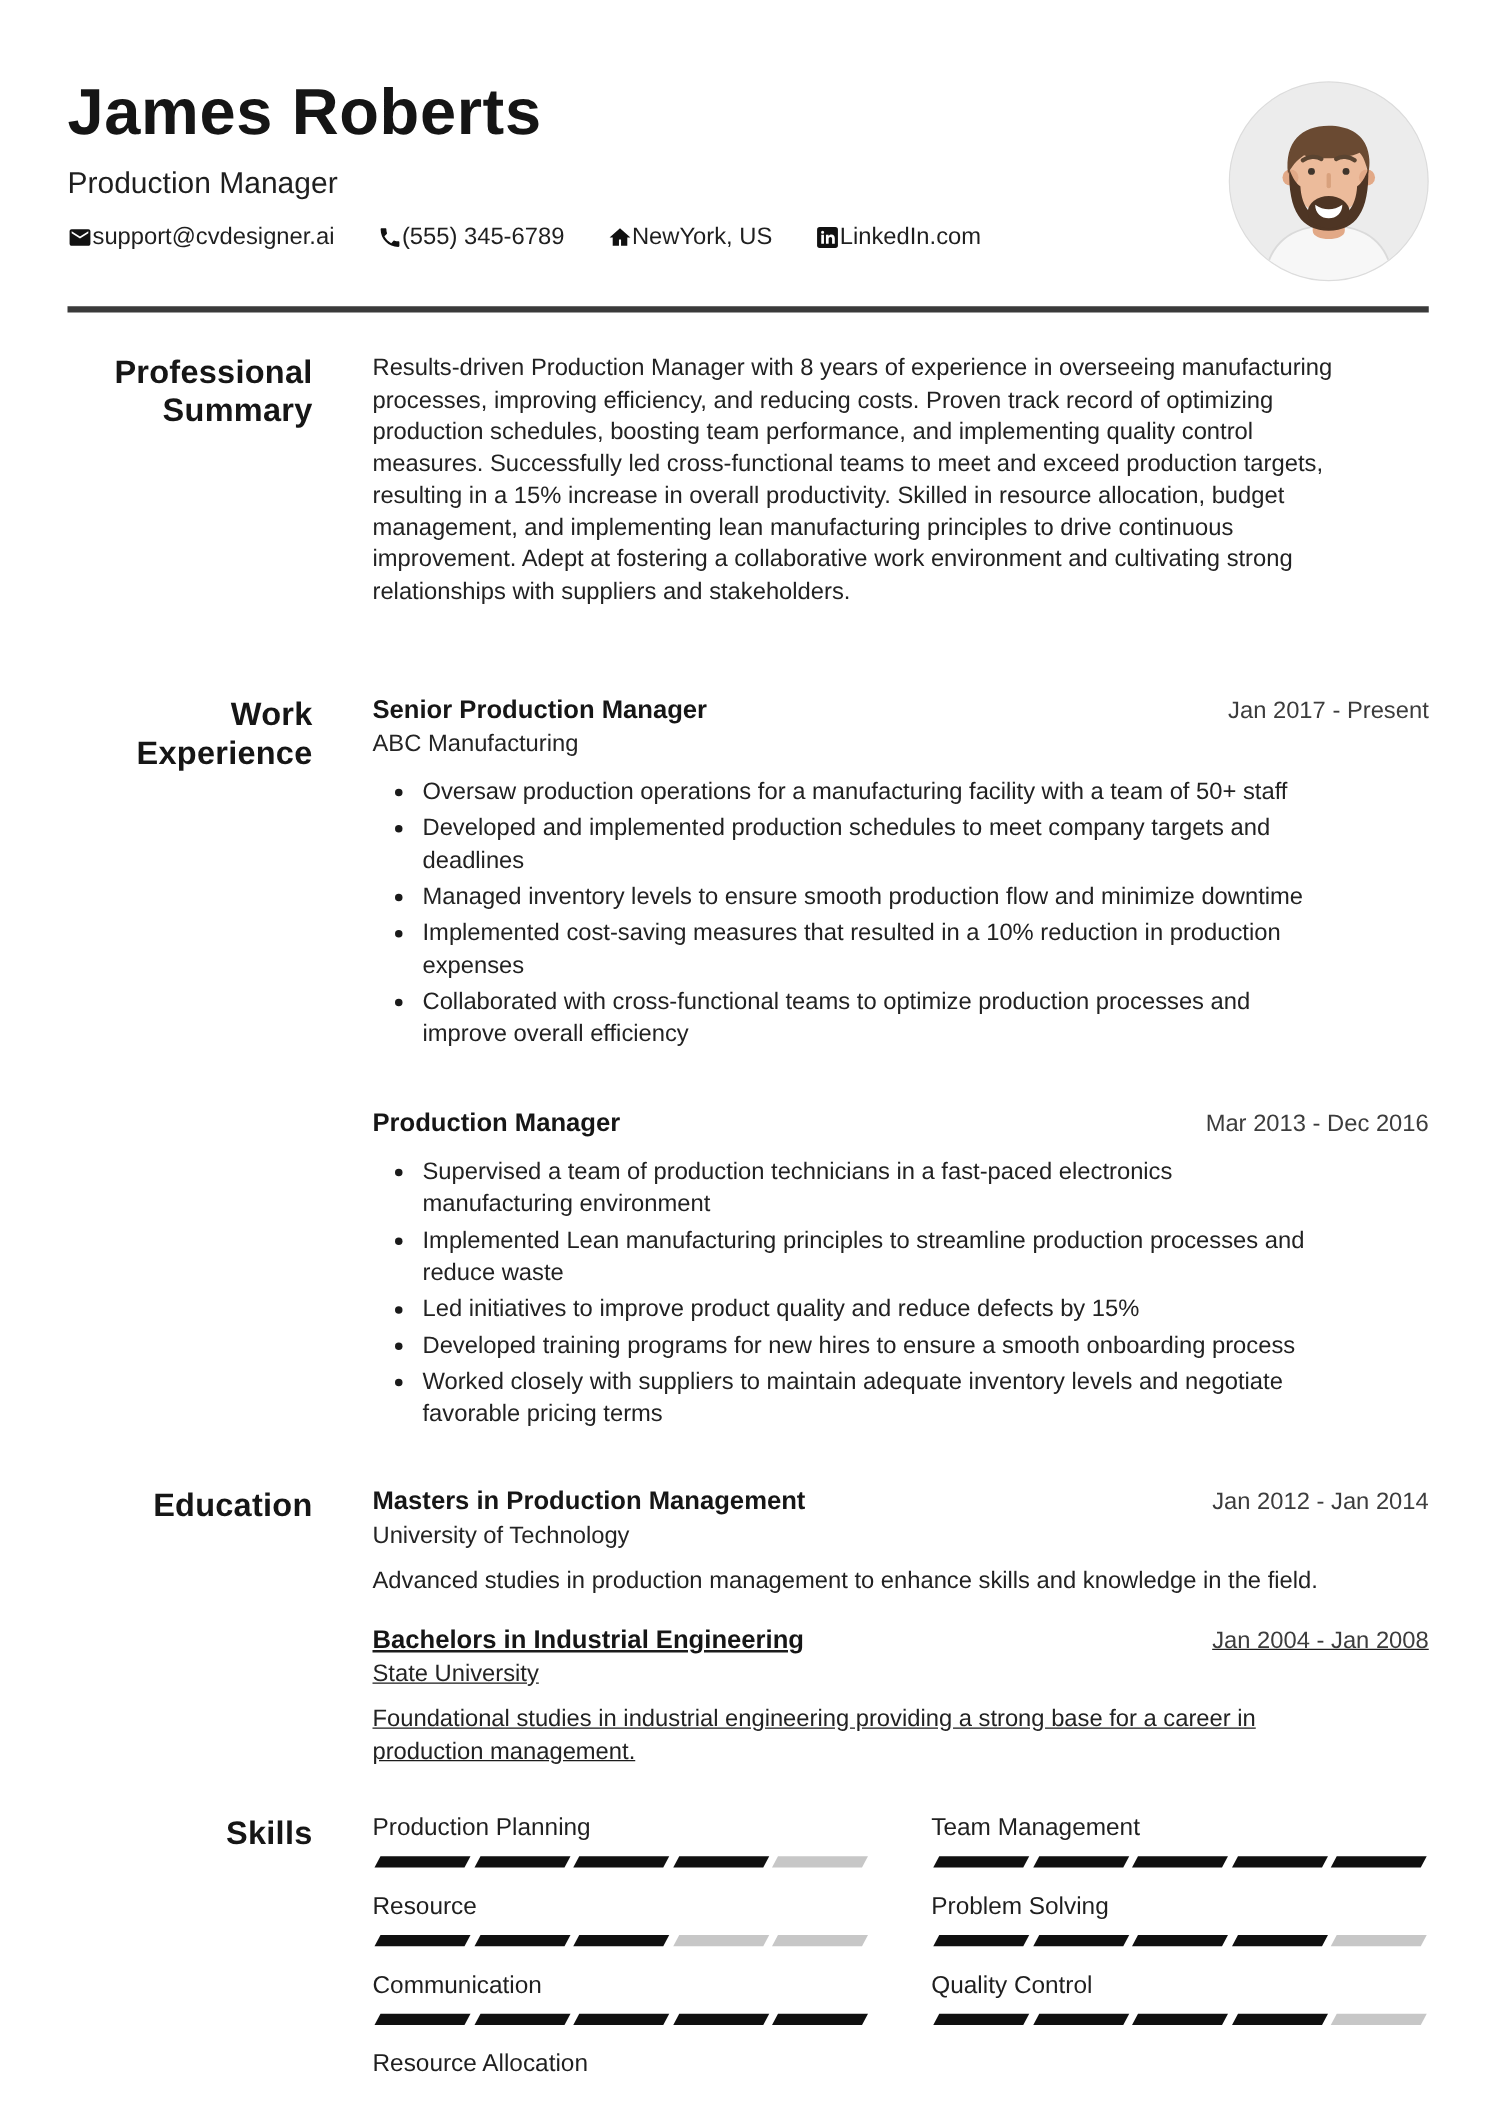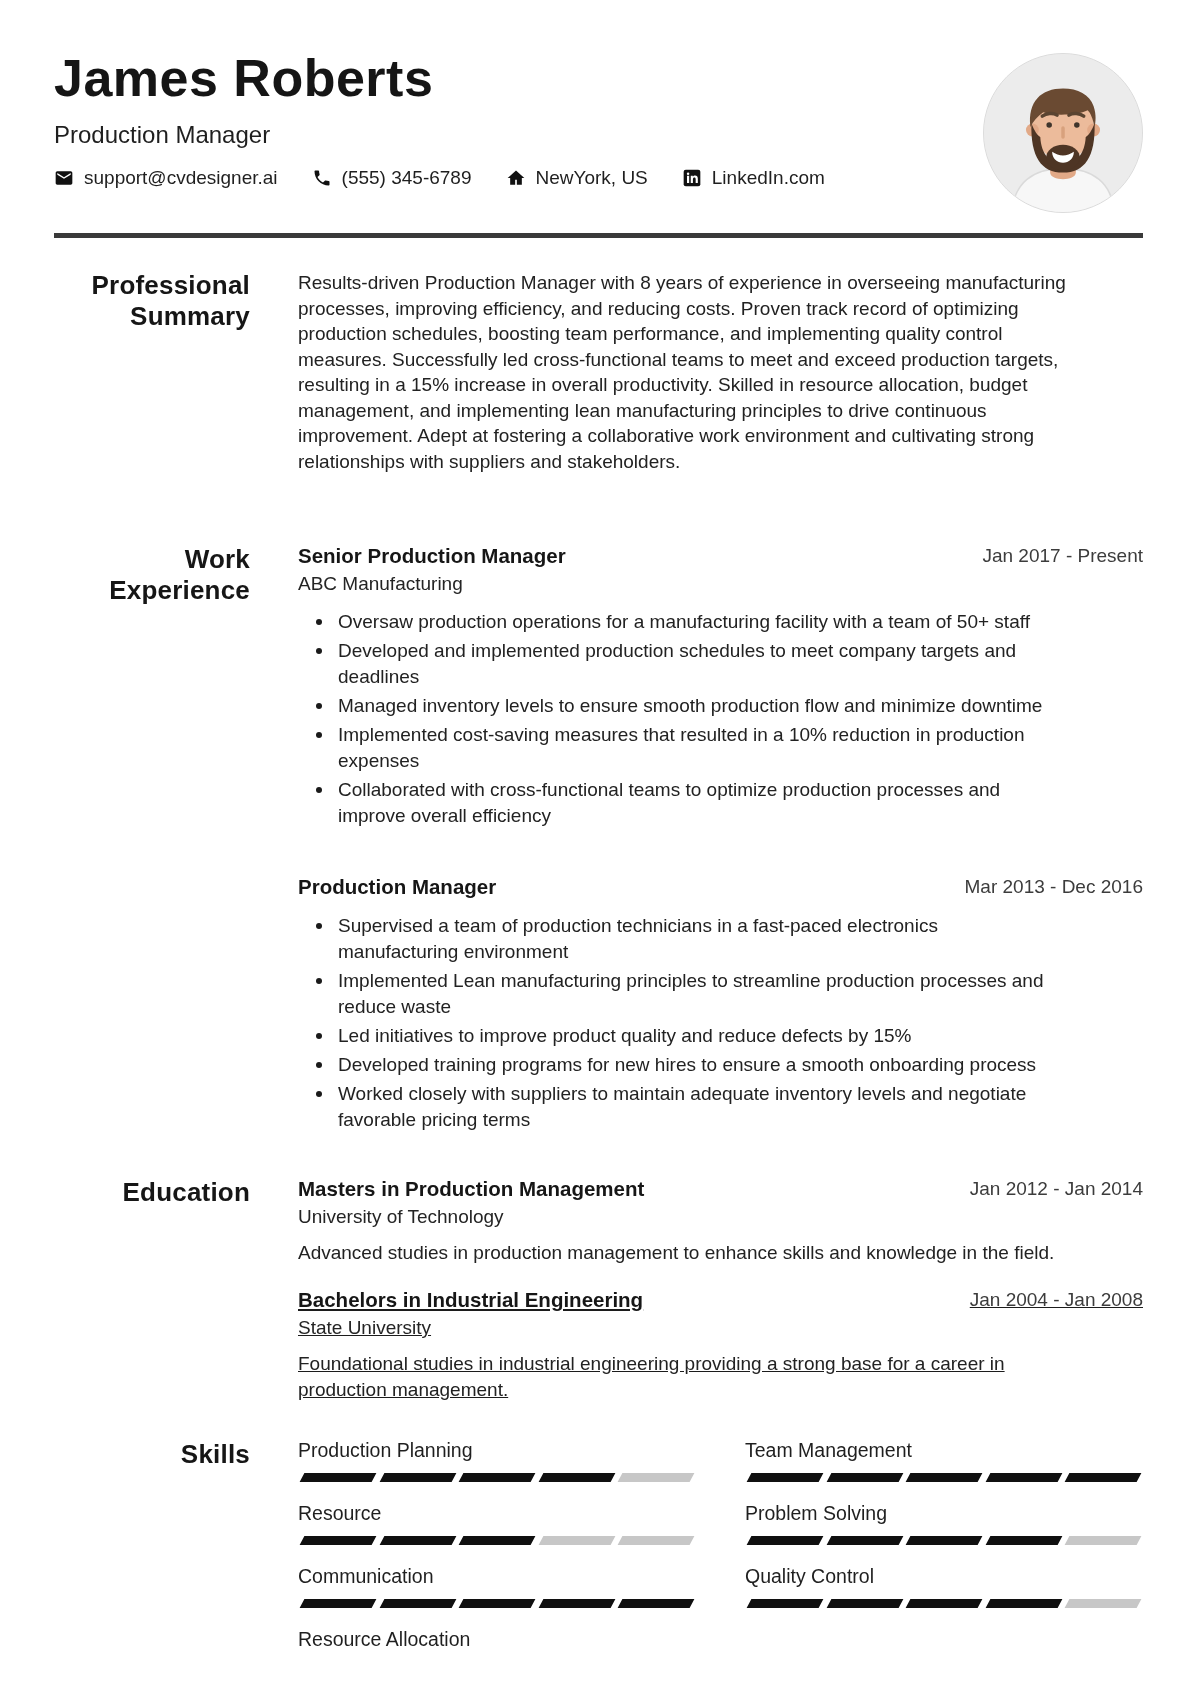--- a/index.html
+++ b/index.html
@@ -5,28 +5,28 @@
   :root{
     --text:#1c1c1c; --muted:#3c3c3c; --divider:#3a3a3a;
     --bar-filled:#101010; --bar-empty:#c7c7c7;
   }
   *{box-sizing:border-box;}
   html,body{margin:0;padding:0;}
   body{
     width:1200px;height:1684px;overflow:hidden;background:#ffffff;
     font-family:"Liberation Sans", sans-serif;color:var(--text);position:relative;
   }
-  .page{padding:0 57px 0 54px;position:relative;}
+  .page{padding:0 57px 0 54px;position:relative;margin-top:12px;}
 
   
   .header{padding-top:52px;}
   .name{font-size:52px;font-weight:700;line-height:1.02;letter-spacing:.5px;color:#151515;}
   .role{font-size:24px;margin-top:16px;color:#1f1f1f;}
   .contacts{display:flex;align-items:center;gap:34px;margin-top:18px;font-size:19px;color:#1f1f1f;}
-  .contact-item{display:flex;align-items:center;gap:10px;cursor:pointer;}
+  .contact-item{display:flex;align-items:center;cursor:pointer;}
   .cicon{display:inline-flex;}
   .cicon svg{width:20px;height:20px;display:block;color:#111;}
   .divider{height:5px;background:var(--divider);margin-top:44px;}
   .photo{
     position:absolute;top:53px;right:57px;width:160px;height:160px;border-radius:50%;
     overflow:hidden;border:1px solid #dcdcdc;background:#ececec;
   }
   .photo svg{display:block;width:100%;height:100%;}
 
   
@@ -35,21 +35,21 @@
     font-size:26px;font-weight:700;text-align:right;line-height:1.2;color:#161616;
     letter-spacing:.2px;
   }
   .section-summary{margin-top:32px;}
   .summary-text{font-size:19px;line-height:25.5px;color:#222;max-width:790px;}
 
   .section-work{margin-top:70px;}
   .section-education{margin-top:44px;}
   .section-skills{margin-top:36px;}
 
-  .entry-head{display:flex;justify-content:space-between;align-items:center;}
+  .entry-head{display:flex;justify-content:space-between;align-items:flex-end;}
   .entry-title{font-size:20.5px;font-weight:700;color:#161616;}
   .entry-date{font-size:19px;color:var(--muted);white-space:nowrap;}
   .entry-sub{font-size:19px;margin-top:5px;color:#242424;}
 
   .job + .job{margin-top:46px;}
   ul.bullets{list-style:none;margin:14px 0 0 0;padding:0;max-width:775px;}
   ul.bullets li{
     position:relative;padding-left:40px;font-size:19px;line-height:26px;color:#222;
     margin-top:3px;max-width:765px;
   }

